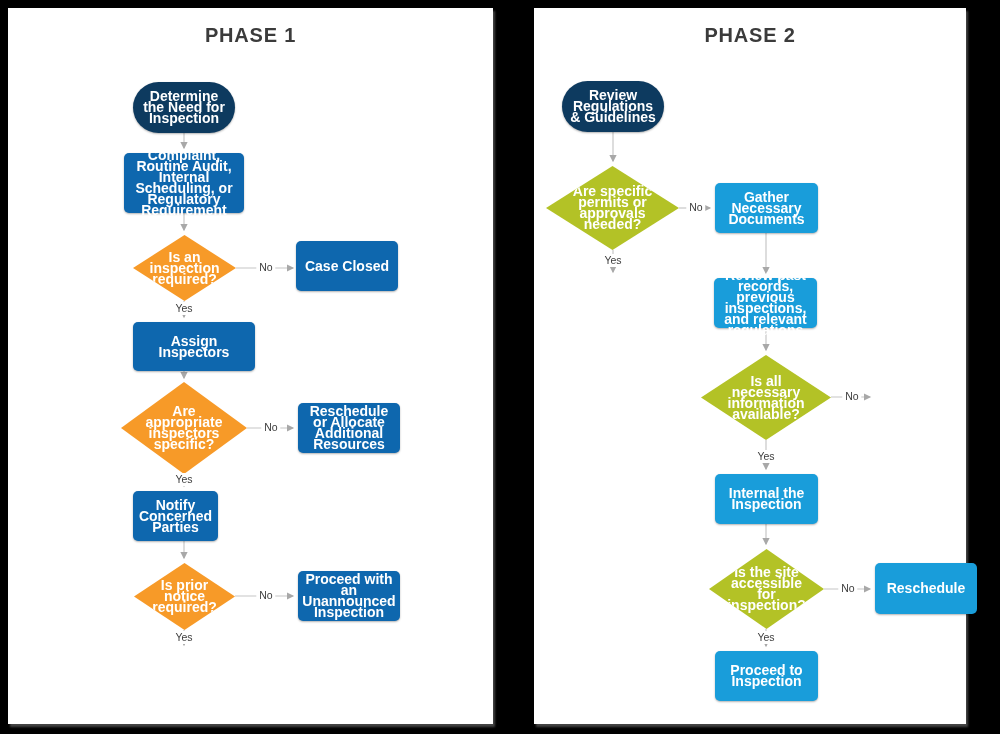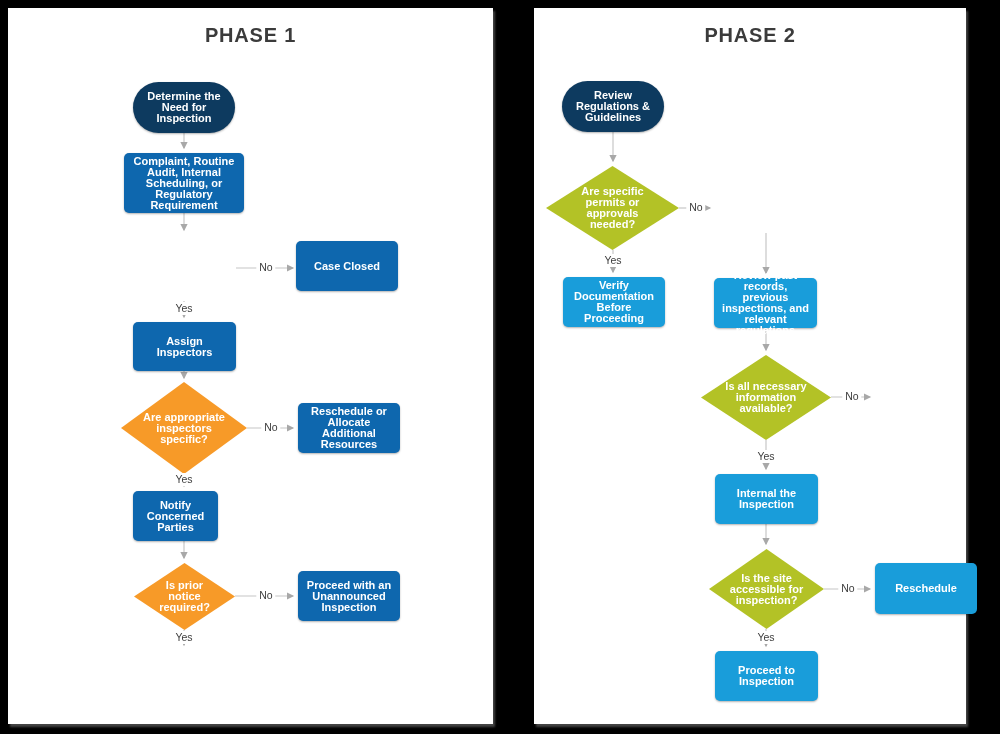--- a/index.html
+++ b/index.html
@@ -31,21 +31,21 @@
   }
   .edges { position:absolute; left:0; top:0; }
   .node {
     position:absolute;
     display:flex;
     align-items:center;
     justify-content:center;
     text-align:center;
     color:#ffffff;
     font-weight:bold;
-    font-size:11px;
+    font-size:14px;
     line-height:11px;
     padding:3px 8px;
   }
   .oval {
     background:#0d3a5f;
     border-radius:27px;
     box-shadow:0 1px 2px rgba(0,0,0,0.3);
   }
   .rect-navy {
     background:#0e67ae;
@@ -98,24 +98,25 @@
       <line x1="176" y1="533" x2="176" y2="550" marker-end="url(#ah1)"></line>
       <line x1="227" y1="588" x2="285" y2="588" marker-end="url(#ah1)"></line>
       <line x1="176" y1="622" x2="176" y2="637" marker-end="url(#ah1)"></line>
     </g>
   </svg>
 
   <div class="node oval" style="left:125px;top:74px;width:102px;height:51px">Determine the Need for Inspection</div>
 
   <div class="node rect-navy" style="left:116px;top:145px;width:120px;height:60px">Complaint, Routine Audit, Internal Scheduling, or Regulatory Requirement</div>
 
+  <div class="node diamond diamond-orange" style="left:125px;top:227px;width:103px;height:66px">Is an inspection required?</div>
 
   <div class="node rect-navy" style="left:288px;top:233px;width:102px;height:50px">Case Closed</div>
 
-  <div class="node rect-navy" style="left:125px;top:314px;width:103px;height:49px">Assign Inspectors</div>
+  <div class="node rect-navy" style="left:125px;top:314px;width:122px;height:49px">Assign Inspectors</div>
 
   <div class="node diamond diamond-orange" style="left:113px;top:374px;width:126px;height:92px">Are appropriate inspectors specific?</div>
 
   <div class="node rect-navy" style="left:290px;top:395px;width:102px;height:50px">Reschedule or Allocate Additional Resources</div>
 
   <div class="node rect-navy" style="left:125px;top:483px;width:85px;height:50px">Notify Concerned Parties</div>
 
   <div class="node diamond diamond-orange" style="left:126px;top:555px;width:101px;height:67px">Is prior notice required?</div>
 
   <div class="node rect-navy" style="left:290px;top:563px;width:102px;height:50px">Proceed with an Unannounced Inspection</div>
@@ -149,22 +150,22 @@
       <line x1="232" y1="516" x2="232" y2="536" marker-end="url(#ah2)"></line>
       <line x1="290" y1="581" x2="336" y2="581" marker-end="url(#ah2)"></line>
       <line x1="232" y1="621" x2="232" y2="638" marker-end="url(#ah2)"></line>
     </g>
   </svg>
 
   <div class="node oval" style="left:28px;top:73px;width:102px;height:51px">Review Regulations &amp; Guidelines</div>
 
   <div class="node diamond diamond-green" style="left:12px;top:158px;width:133px;height:84px">Are specific permits or approvals needed?</div>
 
+  <div class="node rect-cyan" style="left:181px;top:175px;width:103px;height:50px">Gather Necessary Documents</div>
 
-  <div class="node rect-cyan" style="left:29px;top:269px;width:102px;height:50px">Verify Documentation Before Proceeding</div>
 
   <div class="node rect-cyan" style="left:180px;top:270px;width:103px;height:50px">Review past records, previous inspections, and relevant regulations</div>
 
   <div class="node diamond diamond-green" style="left:167px;top:347px;width:130px;height:85px">Is all necessary information available?</div>
 
 
   <div class="node rect-cyan" style="left:181px;top:466px;width:103px;height:50px">Internal the Inspection</div>
 
   <div class="node diamond diamond-green" style="left:175px;top:541px;width:115px;height:80px">Is the site accessible for inspection?</div>
 

